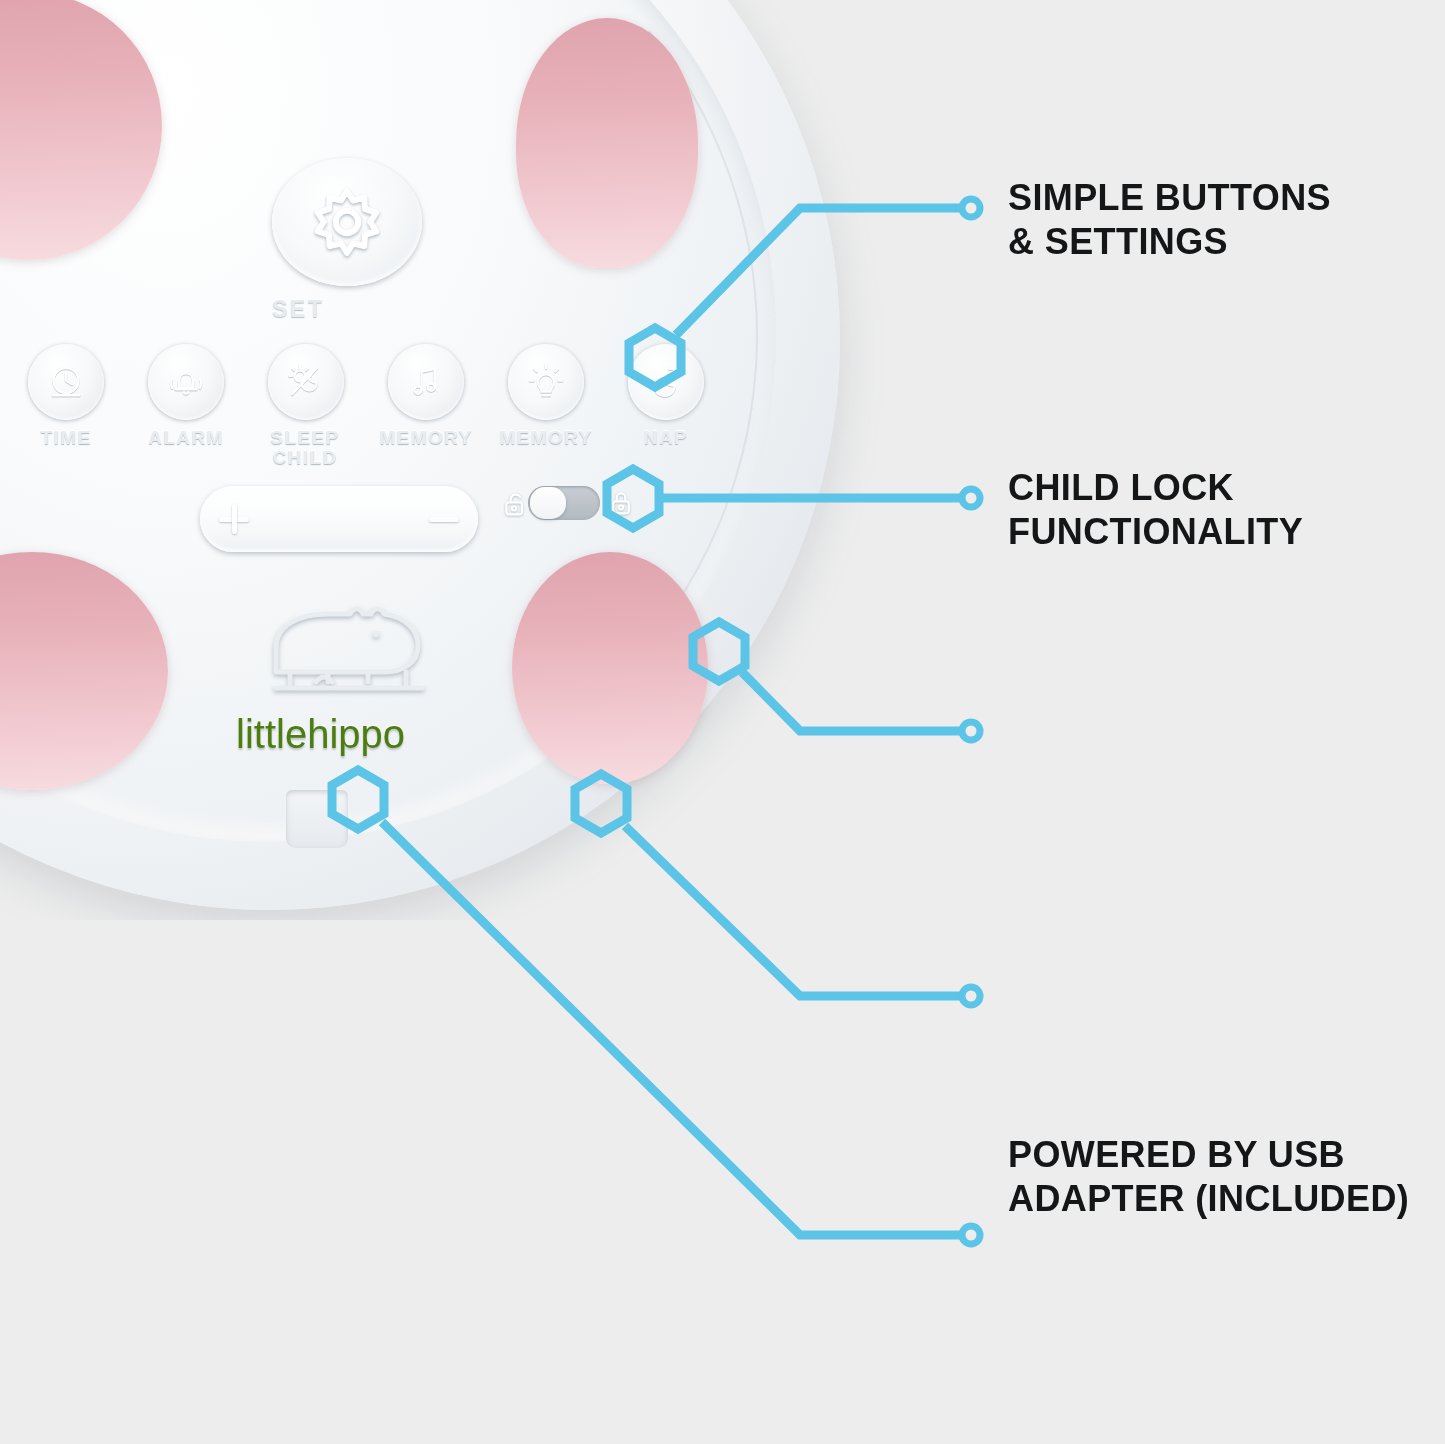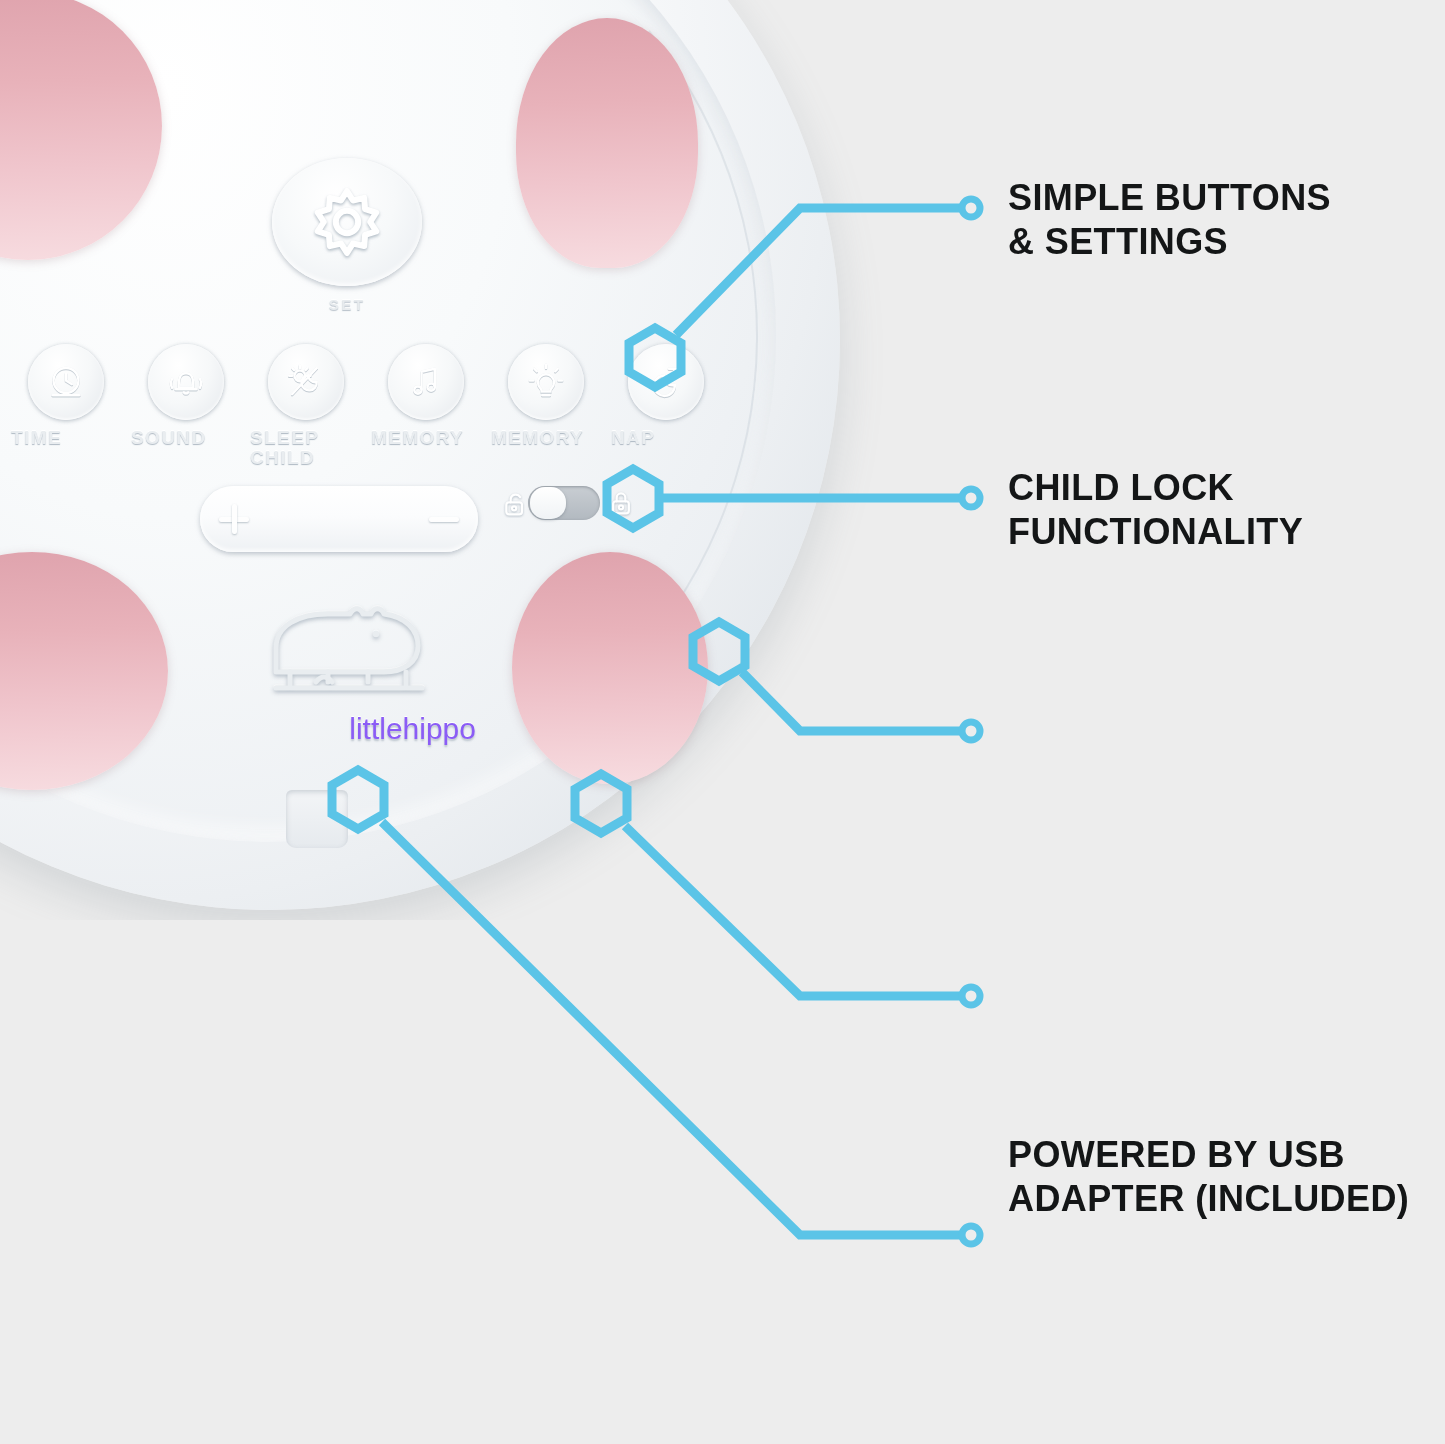--- a/index.html
+++ b/index.html
@@ -66,36 +66,36 @@
   .foot-br{left:512px;top:552px;width:196px;height:232px;}
 
   
   .set-btn{
     position:absolute;left:272px;top:158px;width:150px;height:128px;border-radius:50%;
     background:radial-gradient(ellipse at 42% 30%,#ffffff 0%,#f7f9fa 48%,#eef1f4 80%,#e6eaee 100%);
     box-shadow:0 2px 5px rgba(140,152,164,.55), inset 0 -2px 5px rgba(255,255,255,.95);
     display:flex;align-items:center;justify-content:center;
   }
   .set-label{
-    position:absolute;left:272px;top:296px;width:150px;text-align:center;
-    font-size:15px;letter-spacing:2.5px;color:#e7ebee;
+    position:absolute;left:272px;top:296px;width:150px;
+    font-size:23px;letter-spacing:2.5px;color:#e7ebee;
     text-shadow:0 1px 1px rgba(160,172,184,.75), 0 -1px 0 rgba(255,255,255,.9);
     font-weight:600;
   }
 
   
   .btn-row{position:absolute;left:18px;top:344px;width:680px;height:130px;}
   .fbtn{
     position:absolute;top:0;width:76px;height:76px;border-radius:50%;
     background:radial-gradient(ellipse at 40% 28%,#ffffff 0%,#f6f8f9 50%,#ebeef1 82%,#e2e7eb 100%);
     box-shadow:0 1px 4px rgba(140,152,164,.65), inset 0 -1px 3px rgba(255,255,255,.95);
     display:flex;align-items:center;justify-content:center;
   }
   .fcap{
-    position:absolute;top:84px;width:110px;text-align:left;
+    position:absolute;top:84px;width:110px;text-align:center;
     font-size:19px;letter-spacing:1.4px;line-height:20px;color:#e9edf0;font-weight:600;
     text-shadow:0 1px 1px rgba(158,170,182,.80), 0 -1px 0 rgba(255,255,255,.9);
   }
 
   
   .rocker{
     position:absolute;left:200px;top:486px;width:278px;height:66px;border-radius:33px;
     background:linear-gradient(180deg,#ffffff 0%,#fbfcfd 46%,#eef1f4 100%);
     box-shadow:0 2px 5px rgba(140,152,164,.55), inset 0 -2px 4px rgba(255,255,255,.95);
     display:flex;align-items:center;justify-content:space-between;
@@ -121,22 +121,22 @@
     position:absolute;left:30px;top:9px;width:36px;height:32px;border-radius:15px;
     background:linear-gradient(180deg,#ffffff,#f0f3f5);
     box-shadow:0 1px 3px rgba(110,120,130,.5);
   }
   .icon-unlock{position:absolute;left:2px;top:12px;}
   .icon-lock{position:absolute;left:108px;top:10px;}
 
   
   .hippo{position:absolute;left:256px;top:600px;width:200px;height:100px;}
   .brand{
-    position:absolute;left:236px;top:712px;width:240px;text-align:right;
-    font-size:30px;letter-spacing:0px;color:#8b5cf6;font-weight:400;
+    position:absolute;left:236px;top:712px;width:240px;text-align:left;
+    font-size:40px;letter-spacing:0px;color:#4d7c0f;font-weight:400;
     text-shadow:0 2px 2px rgba(160,172,184,.7), 0 -1px 0 rgba(255,255,255,.95);
   }
 
   
   #callout-layer{position:absolute;left:0;top:0;width:1445px;height:1444px;pointer-events:none;}
   .callout-text{
     position:absolute;
     color:#141617;
     font-size:36px;
     font-weight:700;
@@ -189,21 +189,21 @@
       <div class="fbtn" style="left:130px">
         <svg width="44" height="44" viewBox="0 0 60 60">
           <g fill="none" stroke="#fff" stroke-width="3.4" stroke-linecap="round" style="filter:drop-shadow(0 1px 1px rgba(160,172,184,.8))">
             <path d="M20 38 c0-12 1-20 10-20 s10 8 10 20 z"></path>
               <path d="M16 40 H44"></path>
               <path d="M27 44 a3.5 3.5 0 0 0 6 0"></path>
             <path d="M11 26 q-3 6 0 12 M49 26 q3 6 0 12"></path>
           </g>
         </svg>
       </div>
-      <div class="fcap" style="left:113px">SOUND</div>
+      <div class="fcap" style="left:113px">ALARM</div>
 
       <div class="fbtn" style="left:250px">
         <svg width="46" height="46" viewBox="0 0 60 60">
           <g fill="none" stroke="#fff" stroke-width="3.2" stroke-linecap="round" style="filter:drop-shadow(0 1px 1px rgba(160,172,184,.8))">
             <circle cx="22" cy="22" r="7"></circle>
             <path d="M22 8 V12 M32 12 l-2.5 2.5 M12 12 l2.5 2.5 M8 22 H12 M36 22 h-4"></path>
             <path d="M44 30 a10 10 0 1 1 -11 -9 a9 9 0 0 0 11 9 z"></path>
             <path d="M12 46 L44 12"></path>
           </g>
         </svg>

